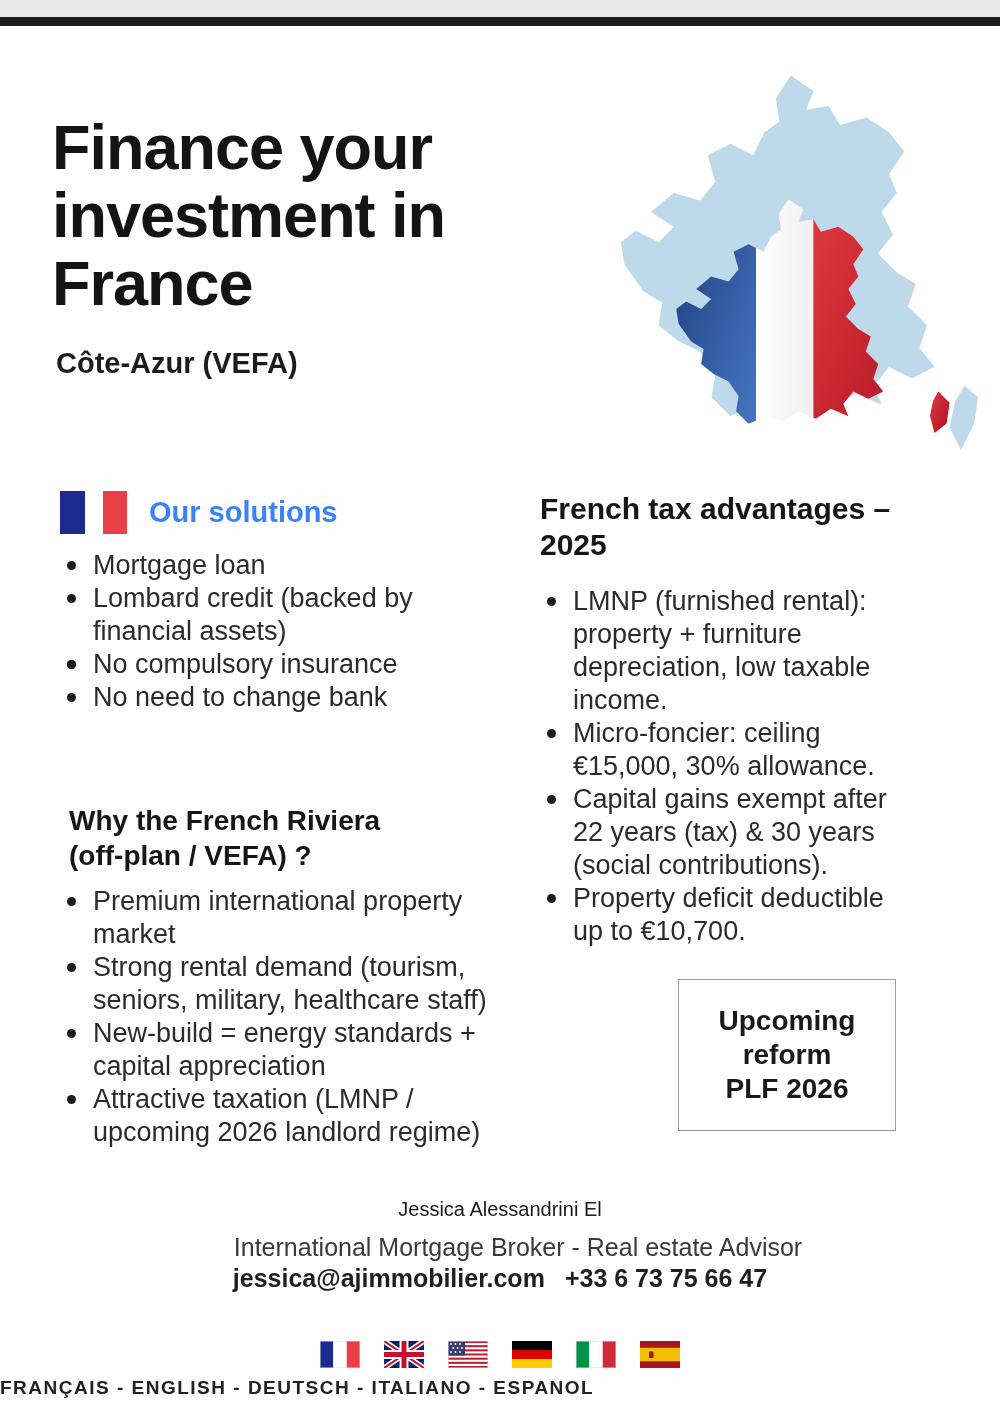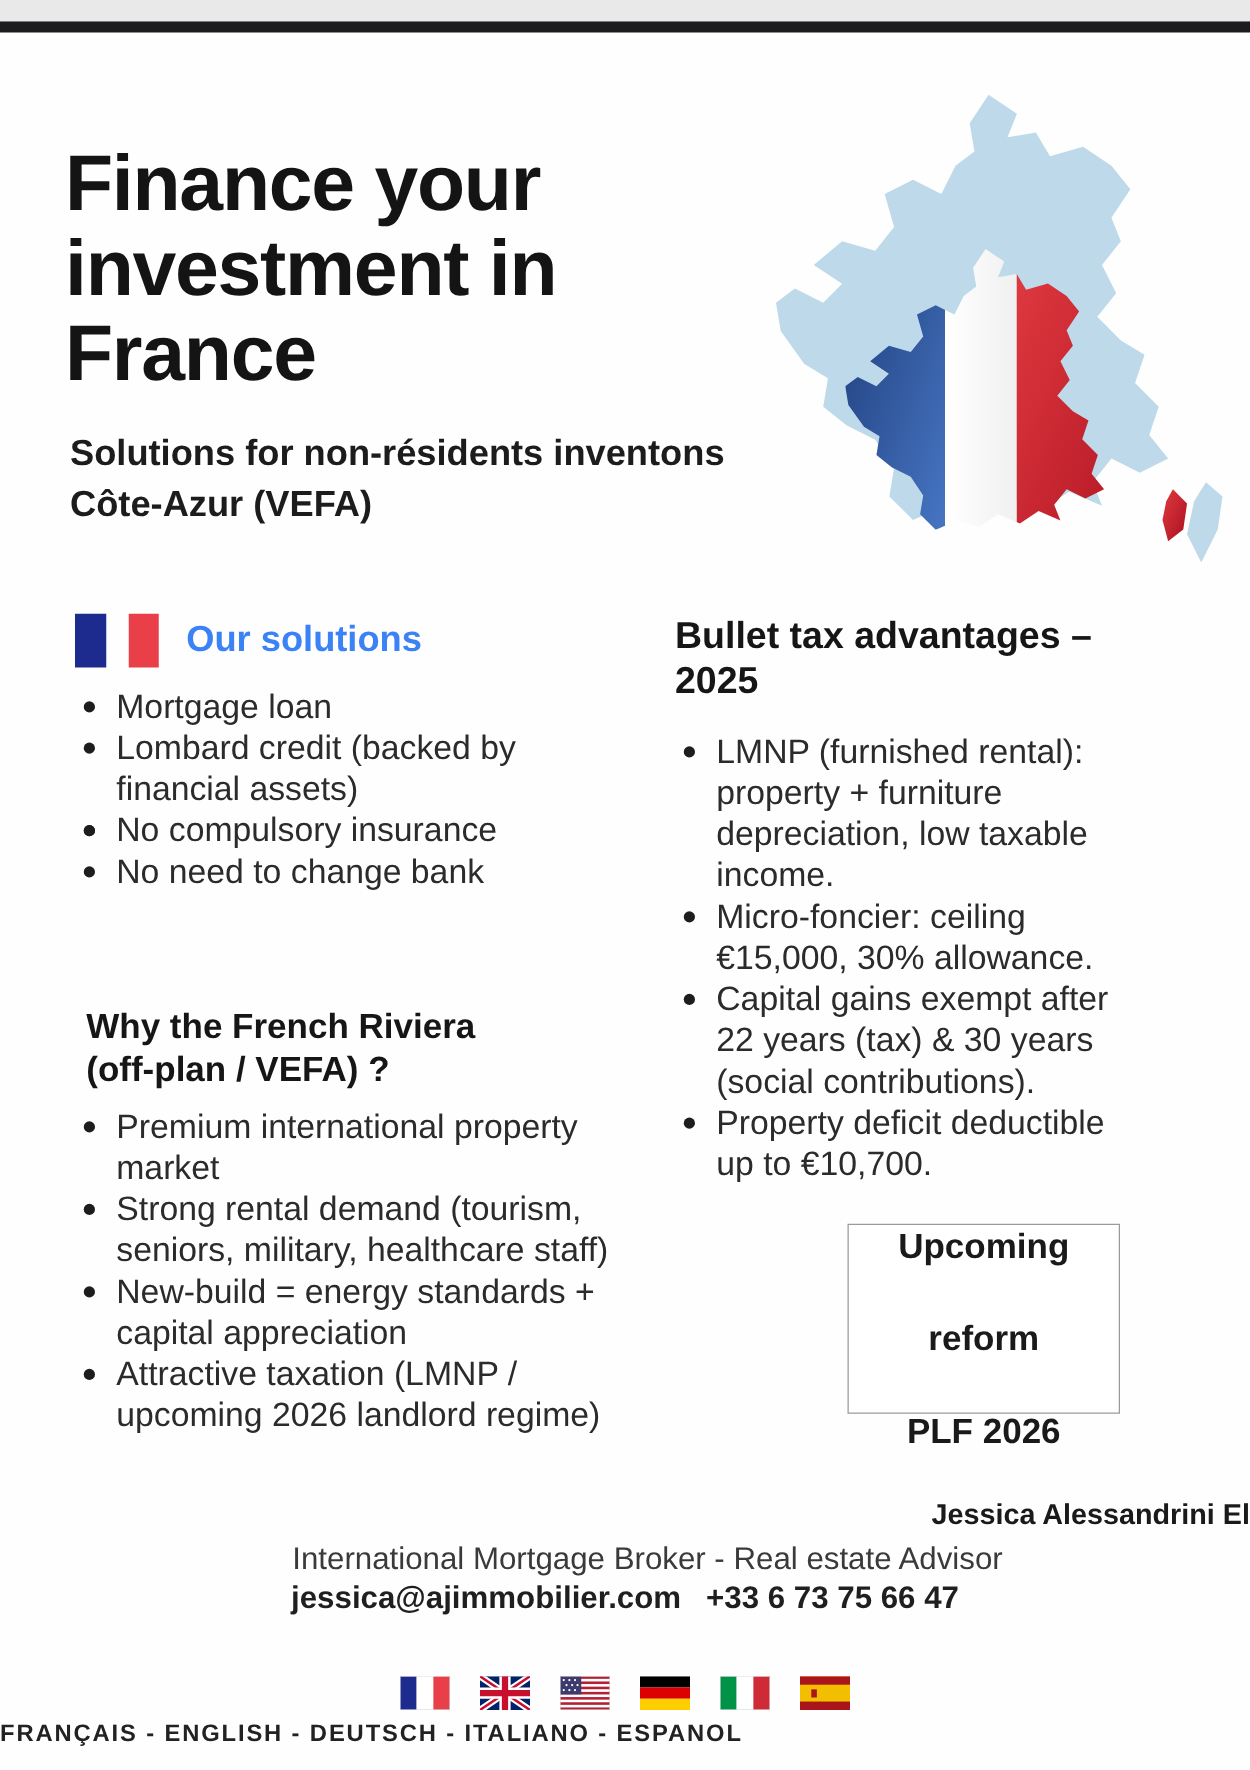--- a/index.html
+++ b/index.html
@@ -29,25 +29,25 @@
   #list-riviera{left:60px;top:868px;width:441px;}
   #list-tax{left:540px;top:568px;width:365px;}
 
   .riviera-head{position:absolute;left:69px;top:786px;font-size:28px;line-height:35px;
                 font-weight:800;color:#161616;}
   .tax-head{position:absolute;left:540px;top:474px;width:430px;font-size:30px;
             line-height:36px;font-weight:800;color:#161616;}
 
   .reform-box{position:absolute;left:678px;top:962px;width:216px;height:150px;
               border:1px solid #9b9b9b;display:flex;flex-direction:column;
-              align-items:center;text-align:center;
-              font-size:28px;line-height:34px;font-weight:800;color:#1a1a1a;background:#fff;gap:40px;}
-
-  .f-name{position:absolute;top:1181px;left:0;width:100%;text-align:right;
-          font-size:23px;font-weight:700;color:#1a1a1a;}
+              justify-content:center;align-items:center;text-align:center;
+              font-size:28px;line-height:34px;font-weight:800;color:#1a1a1a;background:#fff;}
+
+  .f-name{position:absolute;top:1181px;left:0;width:100%;text-align:center;
+          font-size:20px;font-weight:400;color:#1a1a1a;}
   .f-role{position:absolute;top:1216px;left:18px;width:100%;text-align:center;
           font-size:25px;font-weight:400;color:#3a3a3a;}
   .f-contact{position:absolute;top:1247px;left:0;width:100%;display:flex;
              justify-content:center;gap:20px;font-size:25px;font-weight:800;color:#1f1f1f;}
 
   .flags{position:absolute;top:1324px;left:0;width:100%;display:flex;
          justify-content:center;gap:24px;align-items:center;}
   .flags svg{display:block;}
   .langs{position:absolute;top:1360px;left:0;width:100%;text-align:left;
          font-size:19px;font-weight:800;letter-spacing:1.5px;color:#222;}
@@ -59,21 +59,20 @@
 
   <div class="topbar"></div>
 
   <div class="title">
     <div>Finance your</div>
     <div>investment in</div>
     <div>France</div>
   </div>
 
   <div class="subtitle">
-    <div>Solutions for non-résidents inventons</div>
     <div>Côte-Azur (VEFA)</div>
   </div>
 
   <div class="map">
     <svg viewBox="0 0 100 105" width="378" height="397">
       <defs>
         <path id="frP" d="M46,1 L52,5 50,10 56,9 59,14 66,12 72,16 76,21 72,27 74,32 70,37 73,43 69,48 74,53 79,56 77,62 82,67 80,73 84,78 78,81 72,78 68,83 70,88 63,85 57,89 50,86 44,90 37,88 30,91 25,86 26,80 22,74 16,71 11,67 12,61 7,58 2,51 1,45 5,42 11,45 15,41 9,37 15,32 22,34 26,29 24,22 30,19 36,22 39,16 43,13 42,7 Z"></path>
         <clipPath id="clipFr">
             <use href="#frP"></use>
           </clipPath>
@@ -125,21 +124,21 @@
   </div>
 
   <ul class="blist" id="list-riviera">
     <li><span class="dot"></span><span>Premium international property market</span></li>
     <li><span class="dot"></span><span>Strong rental demand (tourism, seniors, military, healthcare staff)</span></li>
     <li><span class="dot"></span><span>New-build = energy standards + capital appreciation</span></li>
     <li><span class="dot"></span><span>Attractive taxation (LMNP / upcoming 2026 landlord regime)</span></li>
   </ul>
 
   <div class="tax-head">
-    <div>Bullet tax advantages –</div>
+    <div>French tax advantages –</div>
     <div>2025</div>
   </div>
 
   <ul class="blist" id="list-tax">
     <li><span class="dot"></span><span>LMNP (furnished rental): property + furniture depreciation, low taxable income.</span></li>
     <li><span class="dot"></span><span>Micro-foncier: ceiling €15,000, 30% allowance.</span></li>
     <li><span class="dot"></span><span>Capital gains exempt after 22 years (tax) &amp; 30 years (social contributions).</span></li>
     <li><span class="dot"></span><span>Property deficit deductible up to €10,700.</span></li>
   </ul>
 

